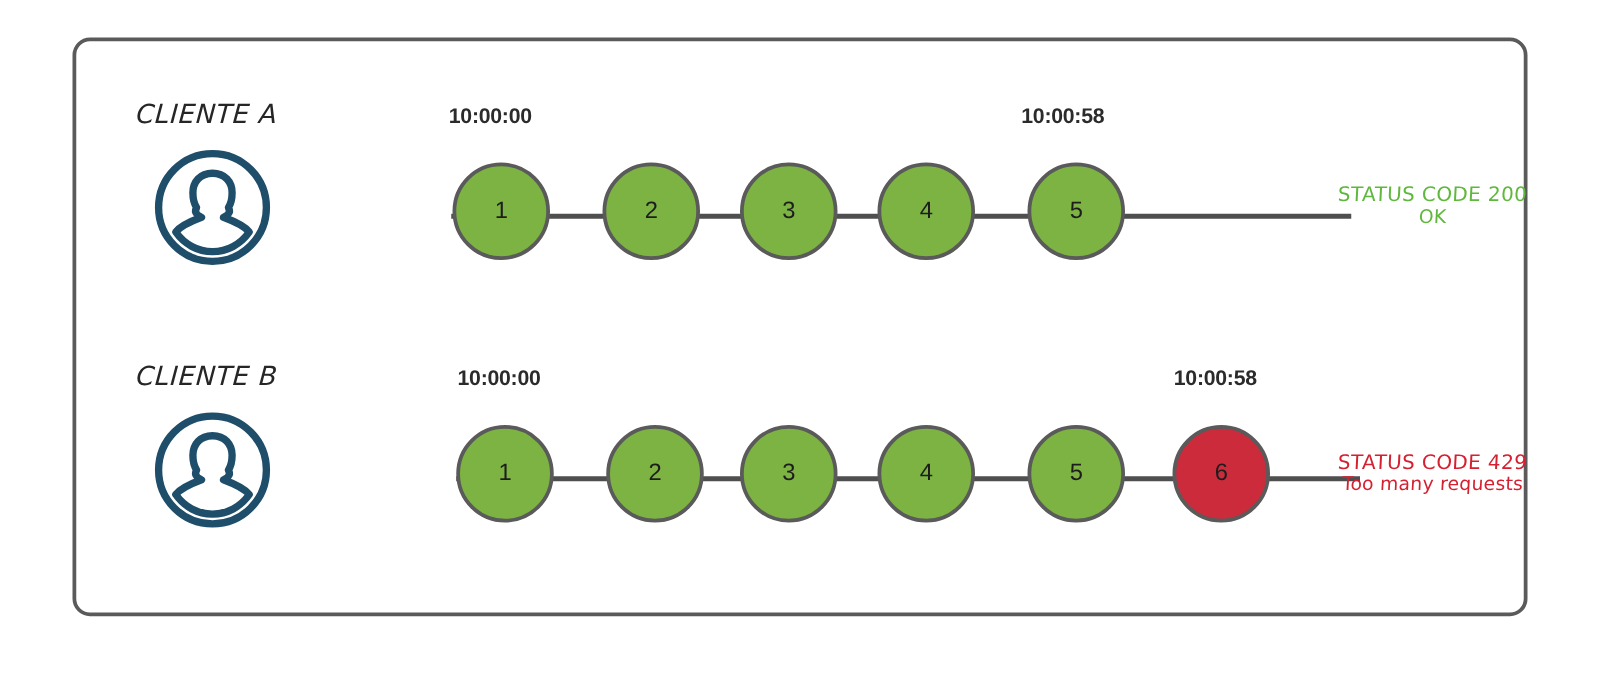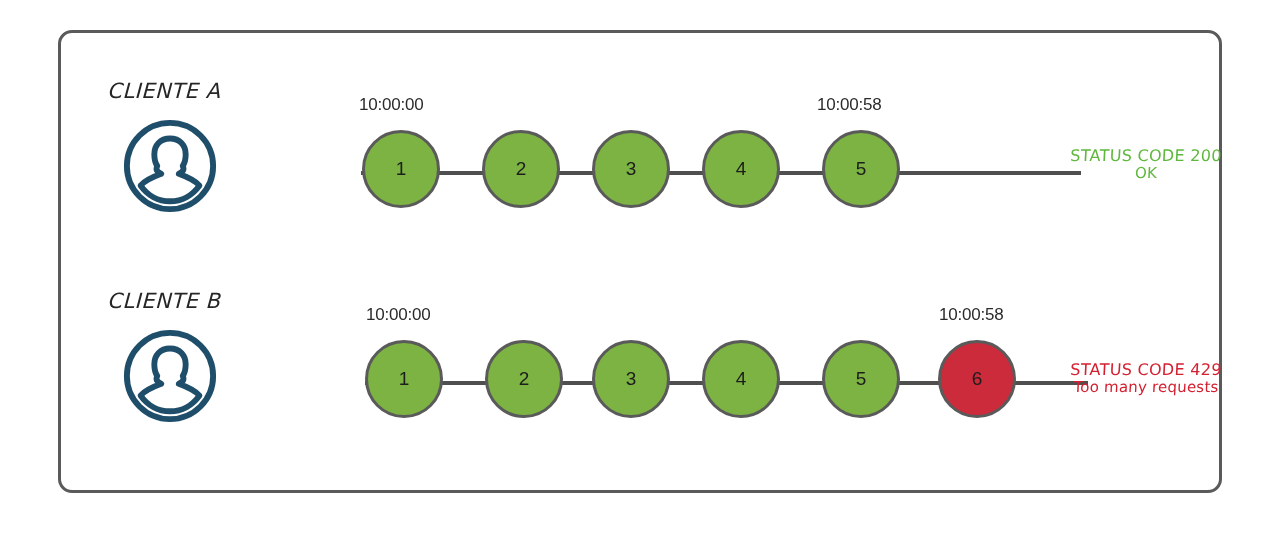--- a/index.html
+++ b/index.html
@@ -64,24 +64,24 @@
     left: 60px;
     top: 38px;
     width: 98px;
     height: 98px;
   }
   .avatar svg { display: block; width: 98px; height: 98px; }
 
   
   .timestamp {
     position: absolute;
-    top: 16px;
+    top: 4px;
     font-family: "Liberation Sans", sans-serif;
     font-size: 17px;
-    font-weight: normal;
+    font-weight: bold;
     color: #2b2b2b;
     white-space: nowrap;
     letter-spacing: -0.2px;
   }
 
   
   .chain {
     position: absolute;
     top: 44px;
     left: 0;

